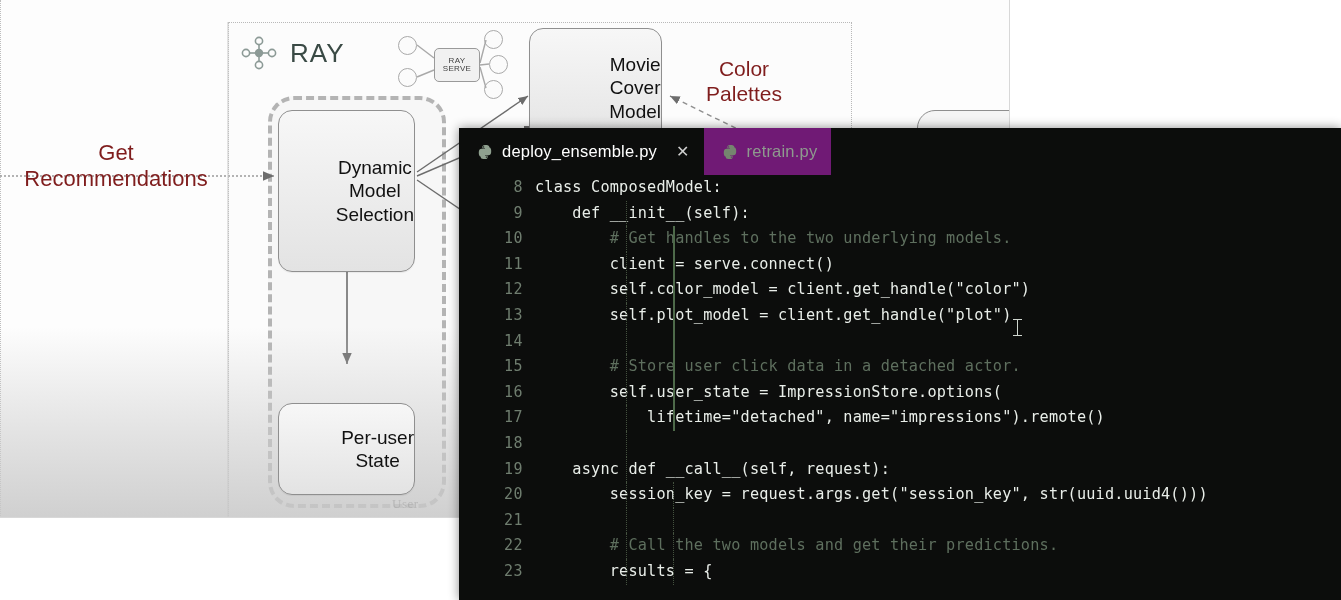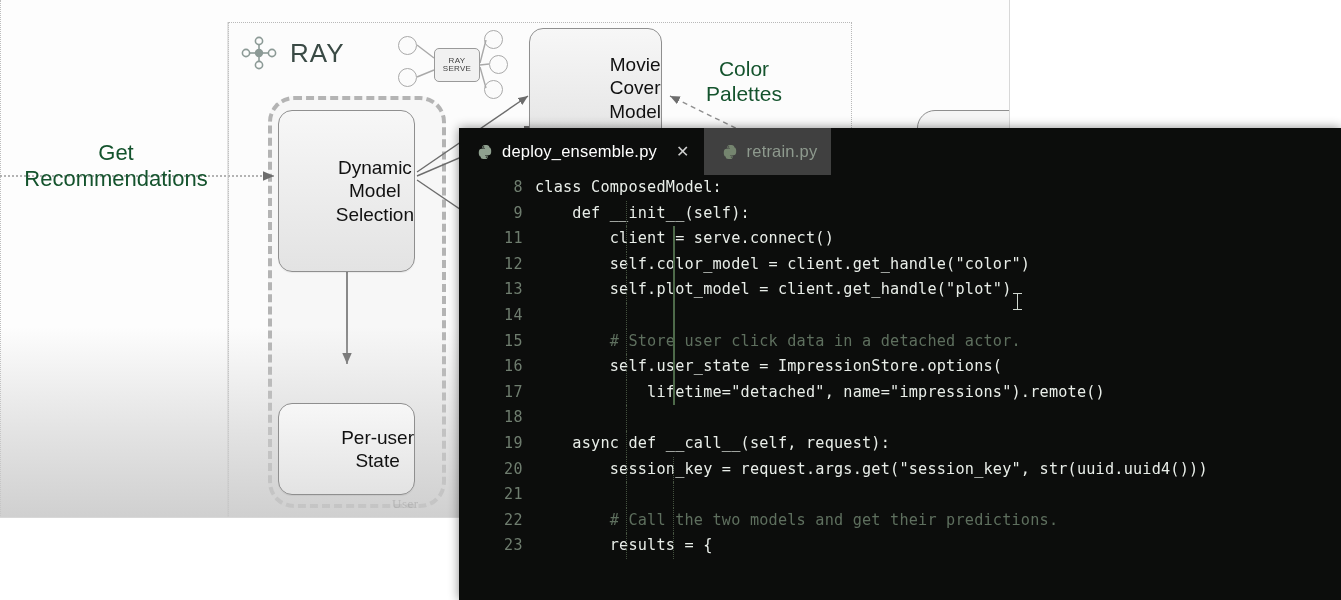--- a/index.html
+++ b/index.html
@@ -68,21 +68,21 @@
     color:#111; font-size:19px; line-height:1.22;
     box-shadow: 0 1px 1px rgba(0,0,0,.06);
   }
   #box-dynamic { left:278px; top:110px; width:137px; height:162px; }
   #box-peruser { left:278px; top:370px; width:137px; height:92px;margin-top:33px; }
   #box-movie   { left:529px; top:28px;  width:133px; height:120px; }
   #box-hidden  { left:917px; top:110px; width:120px; height:80px;
                  border-radius:18px; background:#f5f5f5; }
 
   .diag-label {
-    position:absolute; text-align:center; color:#14532d; font-size:22px; line-height:1.2;
+    position:absolute; text-align:center; color:#7f1d1d; font-size:22px; line-height:1.2;
   }
   #lbl-get { left:10px; top:112px; width:212px; font-size:22px;margin-top:28px; }
   #lbl-color { left:682px; top:56px; width:124px; font-size:21px; }
 
   .watermark {
     position:absolute; left:392px; top:496px; font-size:13px;
     color:rgba(150,150,150,0.45); letter-spacing:.5px;font-family:Liberation Serif, serif;
   }
 
   svg.diagram-svg { position:absolute; left:0; top:0; width:1010px; height:518px; pointer-events:none; }
@@ -95,21 +95,21 @@
     overflow:hidden;
     font-family:"DejaVu Sans Mono", monospace;
   }
   .tabbar { position:relative; height:47px; background:#0c0d0c; display:flex; align-items:stretch; }
   .tab {
     display:flex; align-items:center; gap:9px; padding:0 14px 0 18px; height:47px;
     font-size:16.5px; letter-spacing:.2px;
     font-family:"Liberation Sans", sans-serif;
   }
   .tab.active { color:#ffffff; background:#0c0d0c;justify-content:space-between; }
-  .tab.inactive { color:#8e9a8e; background:#404040; }
+  .tab.inactive { color:#8e9a8e; background:#701a75; }
   .tab-close { font-size:16px; color:#cfcfcf; margin-left:10px; line-height:1; }
   .py-icon { width:16px; height:16px; display:inline-block; flex:0 0 auto; }
 
   .code-area { position:relative; height:425px; background:#0c0d0c; }
   .code-row { position:relative; height:25.6px; display:flex; }
   .gutter {
     width:76px; flex:0 0 76px; text-align:right; padding-right:12px;
     color:#6f7d6f; font-size:15px; line-height:25.6px; letter-spacing:.5px;
   }
   .code-text {
@@ -272,20 +272,24 @@
     <div class="code-area" id="code-area">
         <div class="code-row">
           <div class="gutter">8</div>
           <div class="code-text">class ComposedModel:</div>
         </div>
         <div class="code-row">
           <div class="gutter">9</div>
           <div class="code-text">    def __init__(self):<span class="guide g1"></span></div>
         </div>
         <div class="code-row">
+          <div class="gutter">10</div>
+          <div class="code-text comment">        # Get handles to the two underlying models.<span class="guide g1"></span><span class="guide g2-active"></span></div>
+        </div>
+        <div class="code-row">
           <div class="gutter">11</div>
           <div class="code-text">        client = serve.connect()<span class="guide g1"></span><span class="guide g2-active"></span></div>
         </div>
         <div class="code-row">
           <div class="gutter">12</div>
           <div class="code-text">        self.color_model = client.get_handle("color")<span class="guide g1"></span><span class="guide g2-active"></span></div>
         </div>
         <div class="code-row">
           <div class="gutter">13</div>
           <div class="code-text">        self.plot_model = client.get_handle("plot")<span class="guide g1"></span><span class="guide g2-active"></span><span class="caret" style="top: 16px;"></span></div>

